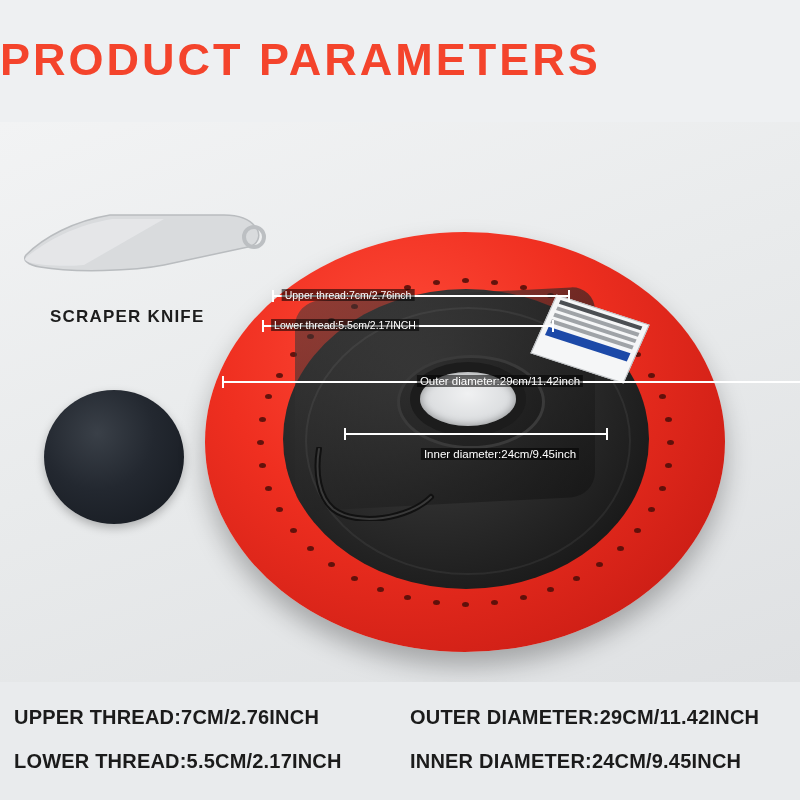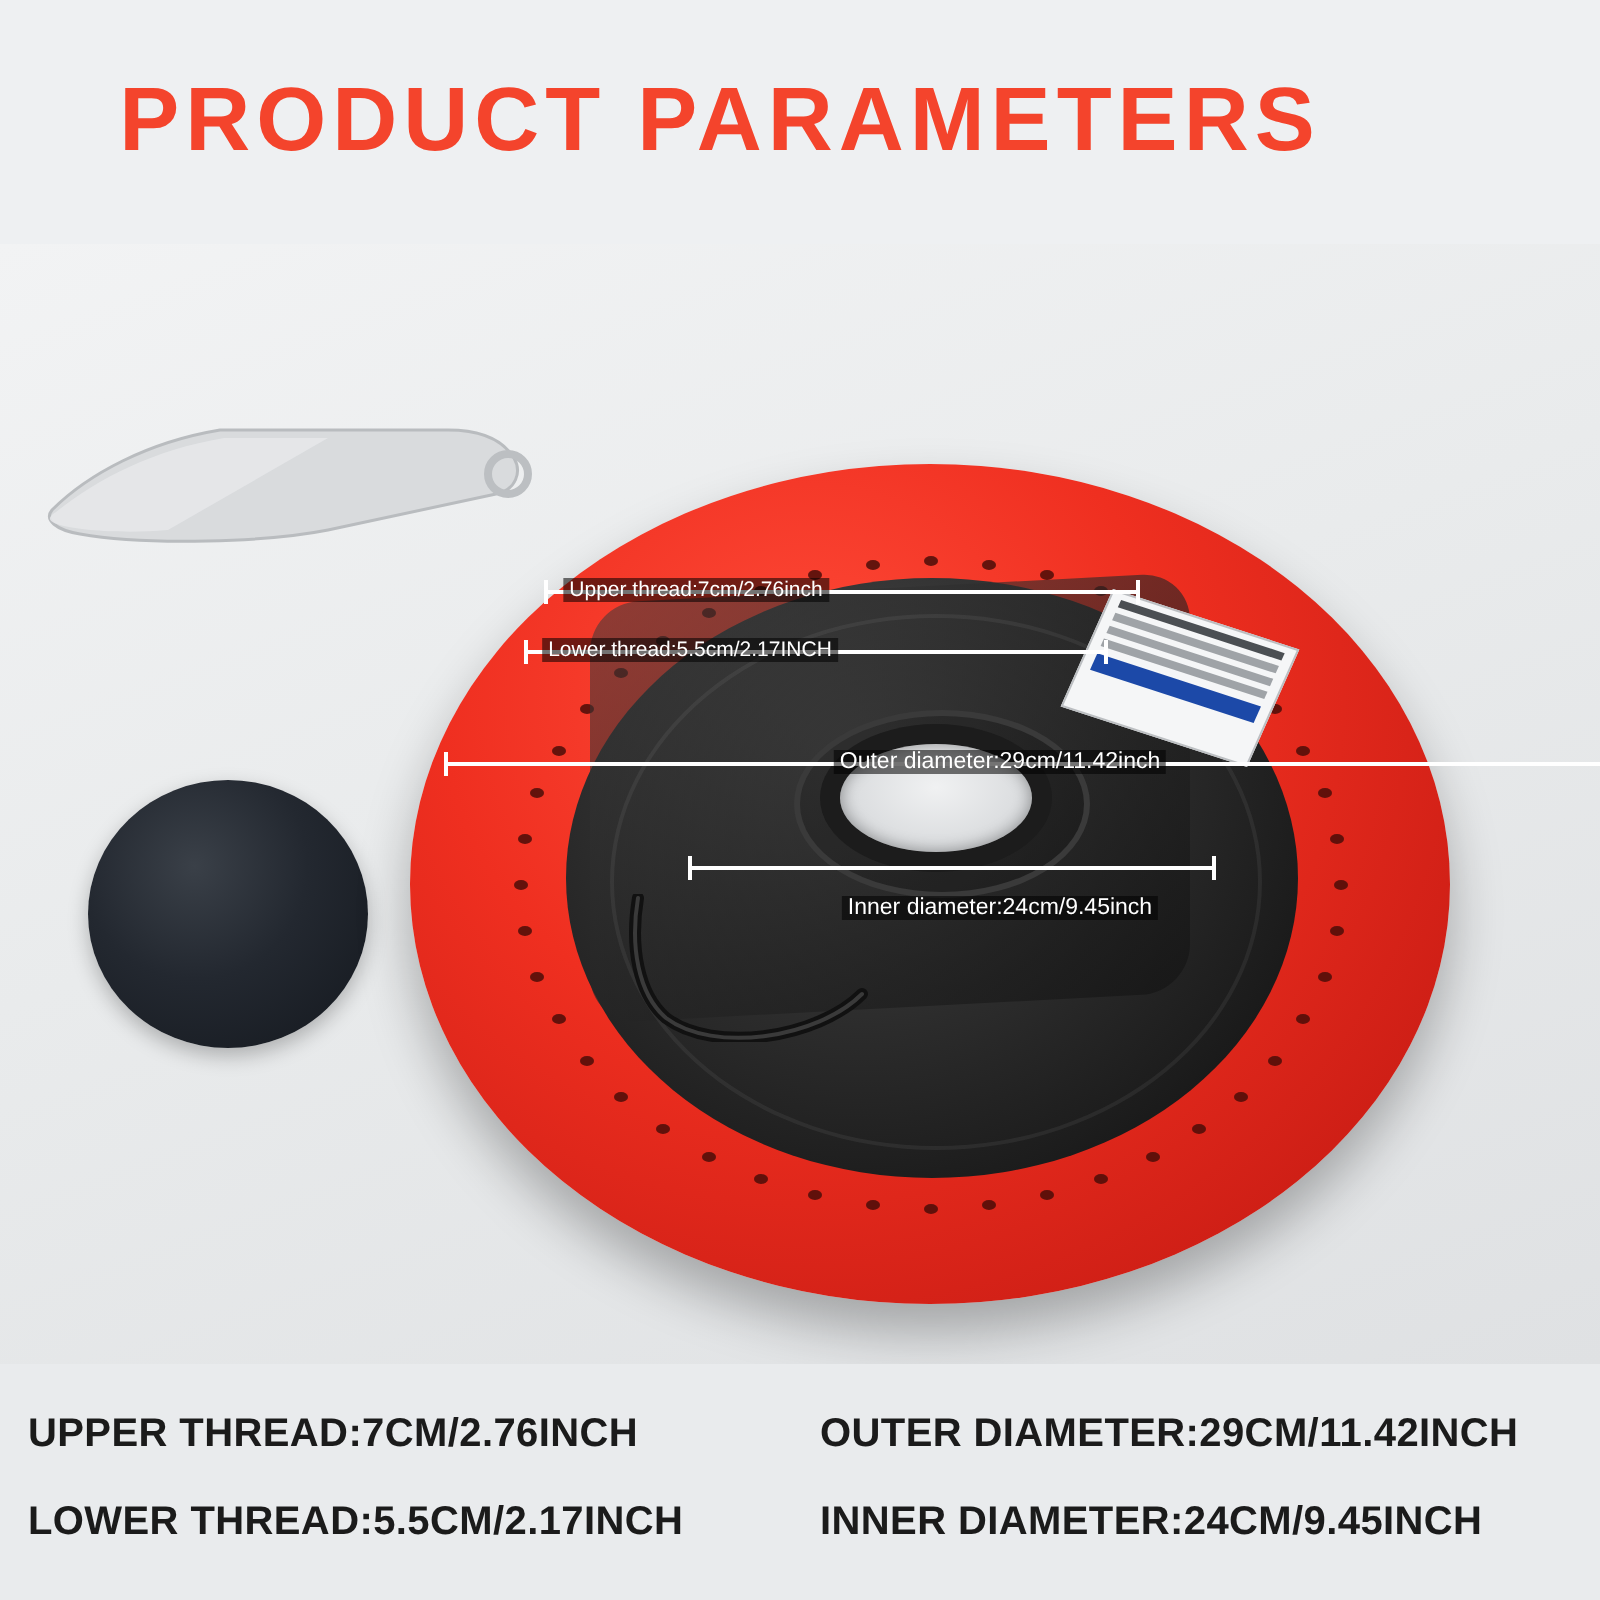--- a/index.html
+++ b/index.html
@@ -24,21 +24,21 @@
   .header {
     position: absolute;
     left: 0; top: 0;
     width: 800px; height: 122px;
     background: #eef0f2;
   }
   .header-title {
     position: absolute;
     left: 0; top: 34px;
     width: 720px;
-    text-align: center;
+    text-align: left;
     font-size: 45px;
     font-weight: bold;
     letter-spacing: 3px;
     color: #f4442c;
     font-family: "Liberation Sans", sans-serif;
   }
 
   
   .photo {
     position: absolute;
@@ -225,20 +225,21 @@
 
   <div class="photo">
 
     <div class="scraper">
       <svg width="260" height="70" viewBox="0 0 260 70" xmlns="http://www.w3.org/2000/svg">
         <path d="M12 48 C30 30 60 14 96 8 L210 8 C228 8 238 14 243 22 C247 29 244 38 234 40 L150 58 C120 64 60 66 26 60 C14 58 8 53 12 48 Z" fill="#d9dbdd" stroke="#b9bcbf" stroke-width="1.5"></path>
         <path d="M14 49 C34 33 62 18 98 12 L150 12 L70 58 C48 60 26 58 18 56 C10 54 9 52 14 49 Z" fill="#e6e8ea" opacity="0.85"></path>
         <circle cx="240" cy="30" r="10" fill="none" stroke="#bcbfc2" stroke-width="4"></circle>
       </svg>
     </div>
+    <div class="label-scraper">SCRAPER KNIFE</div>
 
     <div class="cover"></div>
 
     <div class="disc-wrap">
       <div class="disc-red"></div>
       <div class="dots" id="dots">
           <div class="dot" style="left: 462px; top: 208px;"></div>
           <div class="dot" style="left: 459.913px; top: 231.055px;"></div>
           <div class="dot" style="left: 453.696px; top: 253.641px;"></div>
           <div class="dot" style="left: 443.475px; top: 275.297px;"></div>

